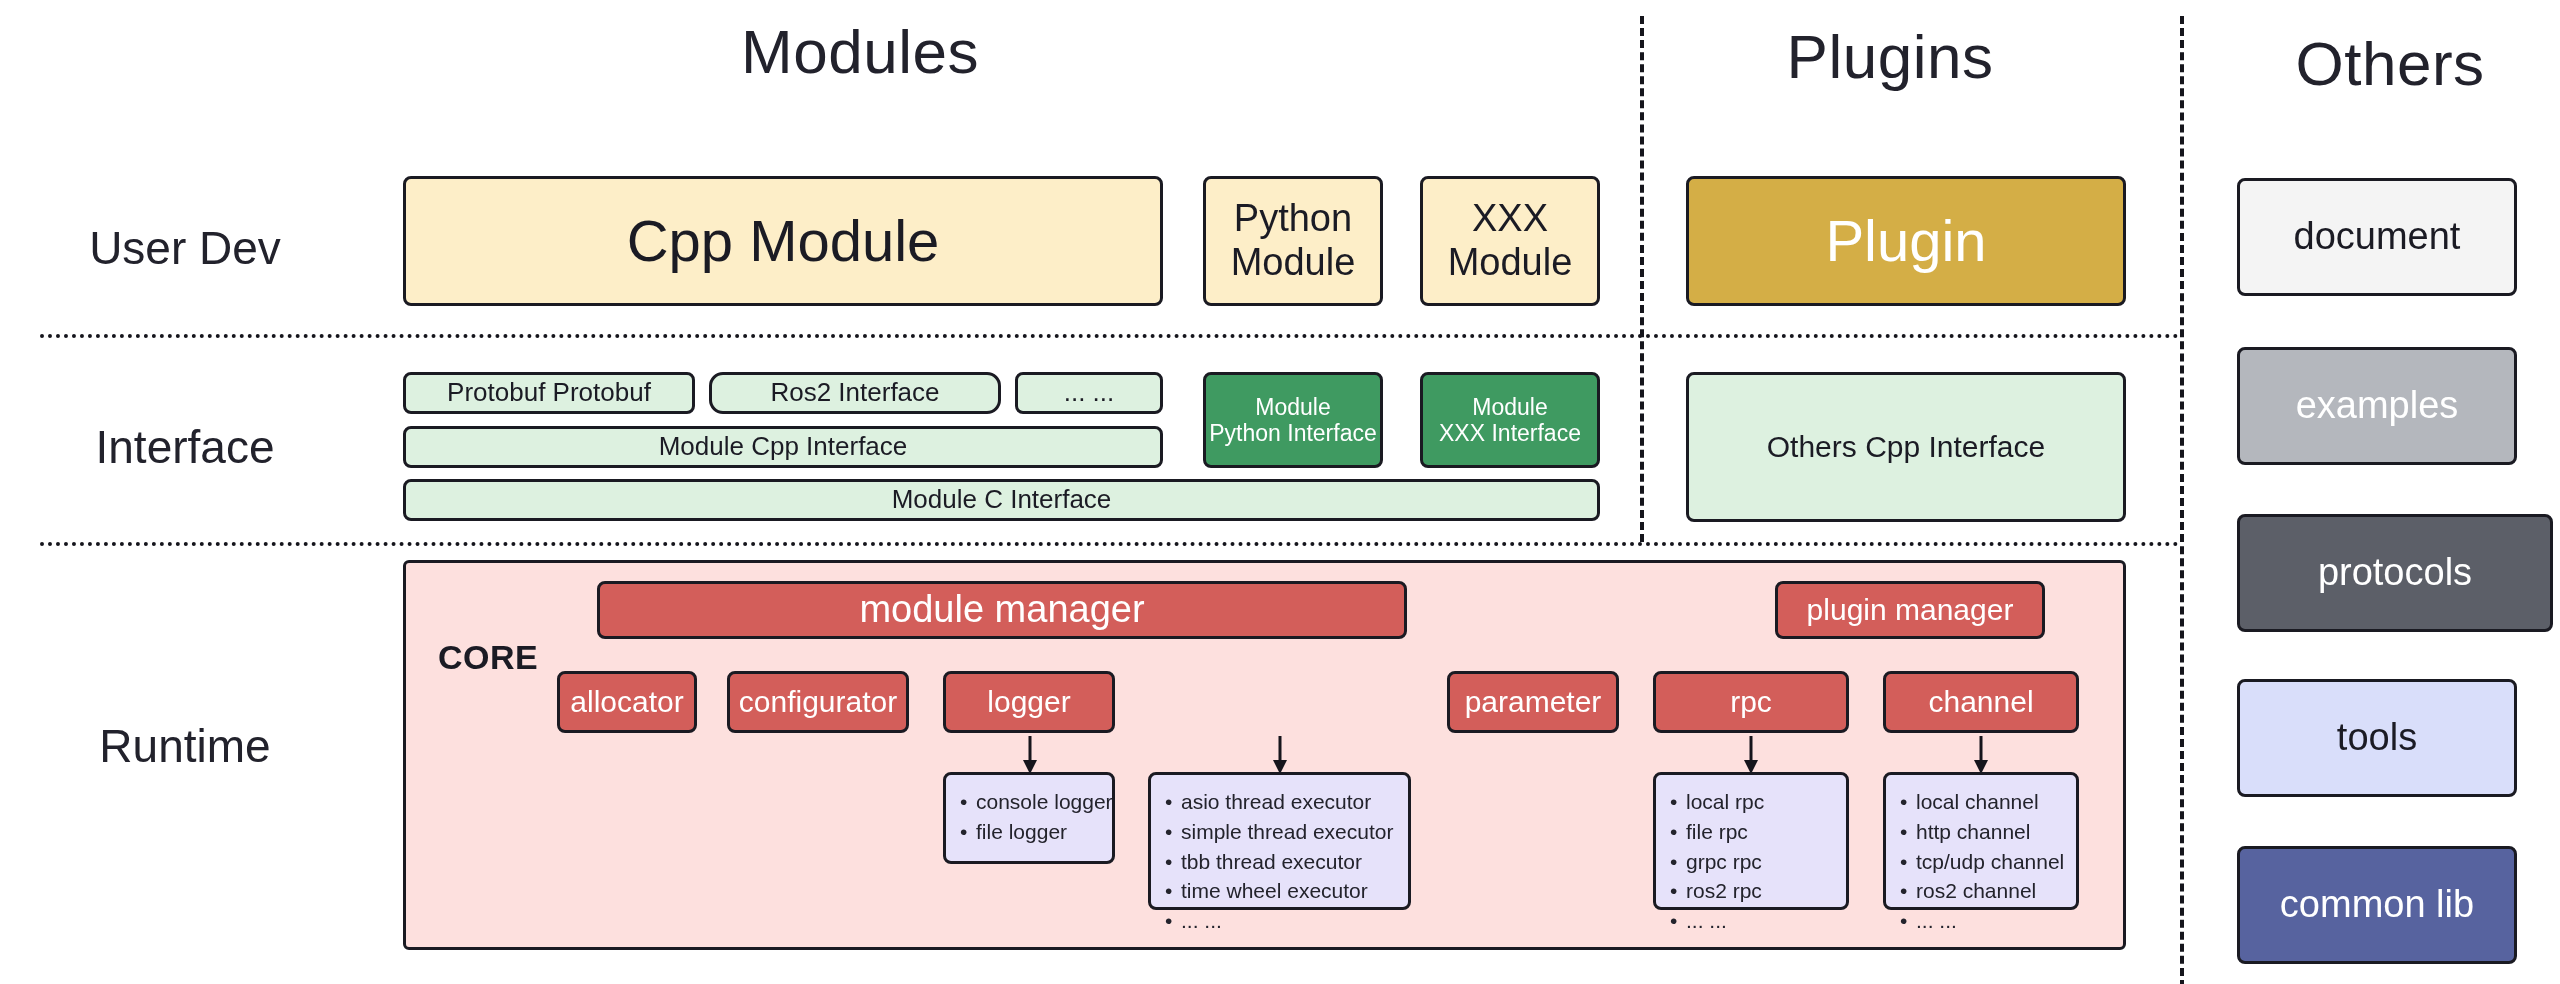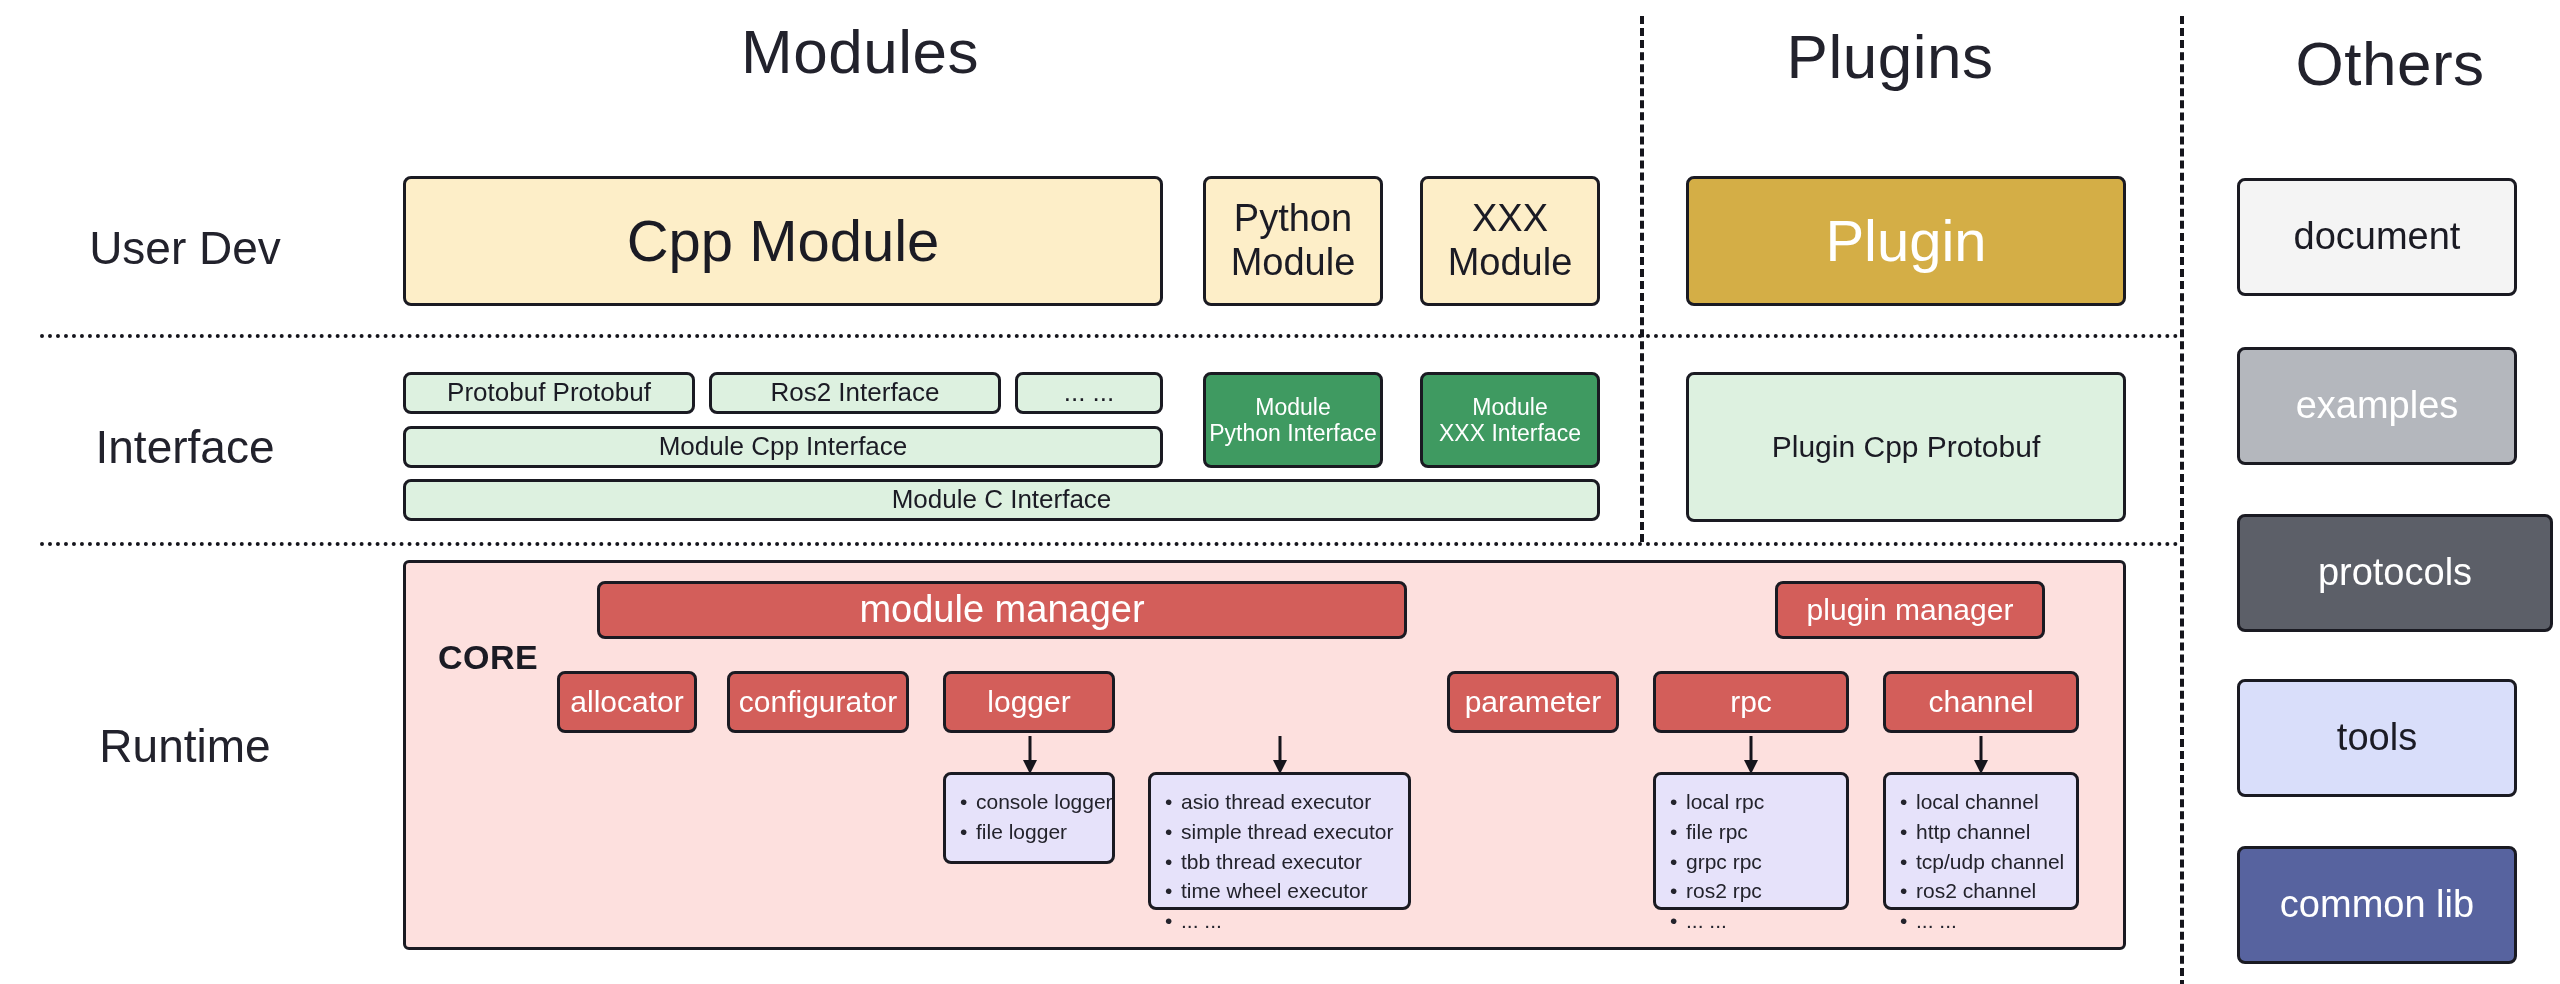--- a/index.html
+++ b/index.html
@@ -133,32 +133,32 @@
   <div class="v-divider" style="left:2180px; top:0px; height:984px;"></div>
 
   <div class="box c-module t-xxl" style="left:403px; top:160px; width:760px; height:130px;">Cpp Module</div>
   <div class="box c-module t-lg" style="left:1203px; top:160px; width:180px; height:130px;">Python
 Module</div>
   <div class="box c-module t-lg" style="left:1420px; top:160px; width:180px; height:130px;">XXX
 Module</div>
   <div class="box c-plugin t-xxl" style="left:1686px; top:160px; width:440px; height:130px;">Plugin</div>
 
   <div class="box c-iface t-sm" style="left:403px; top:356px; width:292px; height:42px;">Protobuf Protobuf</div>
-  <div class="box c-iface t-sm" style="left:709px; top:356px; width:292px; height:42px;">Ros2 Interface</div>
+  <div class="box c-iface t-sm" style="left:709px; top:356px; width:292px; height:42px;border-radius:14px;">Ros2 Interface</div>
   <div class="box c-iface t-sm" style="left:1015px; top:356px; width:148px; height:42px;">... ...</div>
 
   <div class="box c-iface t-sm" style="left:403px; top:410px; width:760px; height:42px;">Module Cpp Interface</div>
   <div class="box c-iface t-sm" style="left:403px; top:463px; width:1197px; height:42px;">Module C Interface</div>
 
   <div class="box c-iface-dk t-xs" style="left:1203px; top:356px; width:180px; height:96px;">Module
 Python Interface</div>
   <div class="box c-iface-dk t-xs" style="left:1420px; top:356px; width:180px; height:96px;">Module
 XXX Interface</div>
 
-  <div class="box c-iface t-md" style="left:1686px; top:356px; width:440px; height:150px;">Plugin Cpp Protobuf</div>
+  <div class="box c-iface t-md" style="left:1686px; top:356px; width:440px; height:150px;">Others Cpp Interface</div>
 
   <div class="box c-core-bg" style="left:403px; top:544px; width:1723px; height:390px; border-radius:6px;"></div>
 
   <div class="core-label" style="left:438px; top:622px;">CORE</div>
 
   <div class="box c-red t-lg" style="left:597px; top:565px; width:810px; height:58px;">module manager</div>
   <div class="box c-red t-md" style="left:1775px; top:565px; width:270px; height:58px;">plugin manager</div>
 
   <div class="box c-red t-md" style="left:557px; top:655px; width:140px; height:62px;">allocator</div>
   <div class="box c-red t-md" style="left:727px; top:655px; width:182px; height:62px;">configurator</div>

